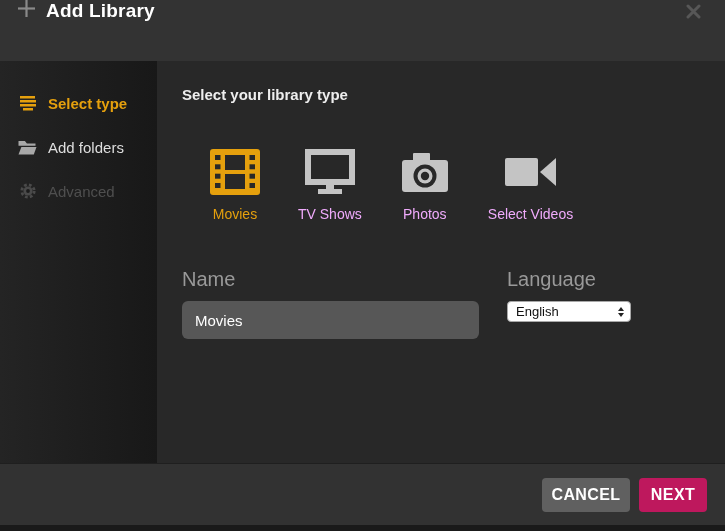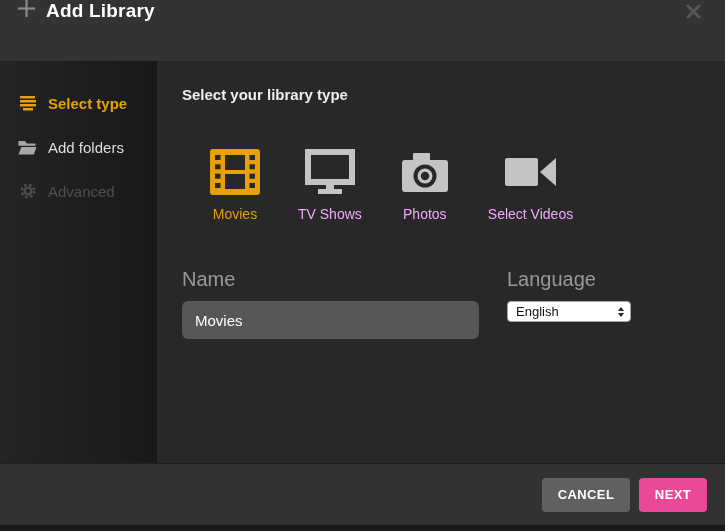--- a/index.html
+++ b/index.html
@@ -101,25 +101,25 @@
   
   .footer {
     flex: 0 0 62px;
     background: #323232;
     border-top: 1px solid #1f1f1f;
     display: flex; align-items: center; justify-content: flex-end;
     padding-right: 18px; gap: 9px;
   }
   .btn {
     height: 34px; border: none; border-radius: 4px;
-    color: #ffffff; font-size: 13px; font-weight: 700; letter-spacing: .4px;
+    color: #ffffff; font-size: 16px; font-weight: 700; letter-spacing: .4px;
     font-family: "Liberation Sans", sans-serif; cursor: pointer;
   }
   .btn-cancel { width: 88px; background: #606060; }
-  .btn-next   { width: 68px; background: #ec4899; }
+  .btn-next   { width: 68px; background: #be185d; }
 
   .bottom-strip { flex: 0 0 6px; background: #1a1a1a; }
 </style>
 </head>
 <body>
 
 <div class="dialog">
 
   <div class="header">
     <span class="plus-icon">

